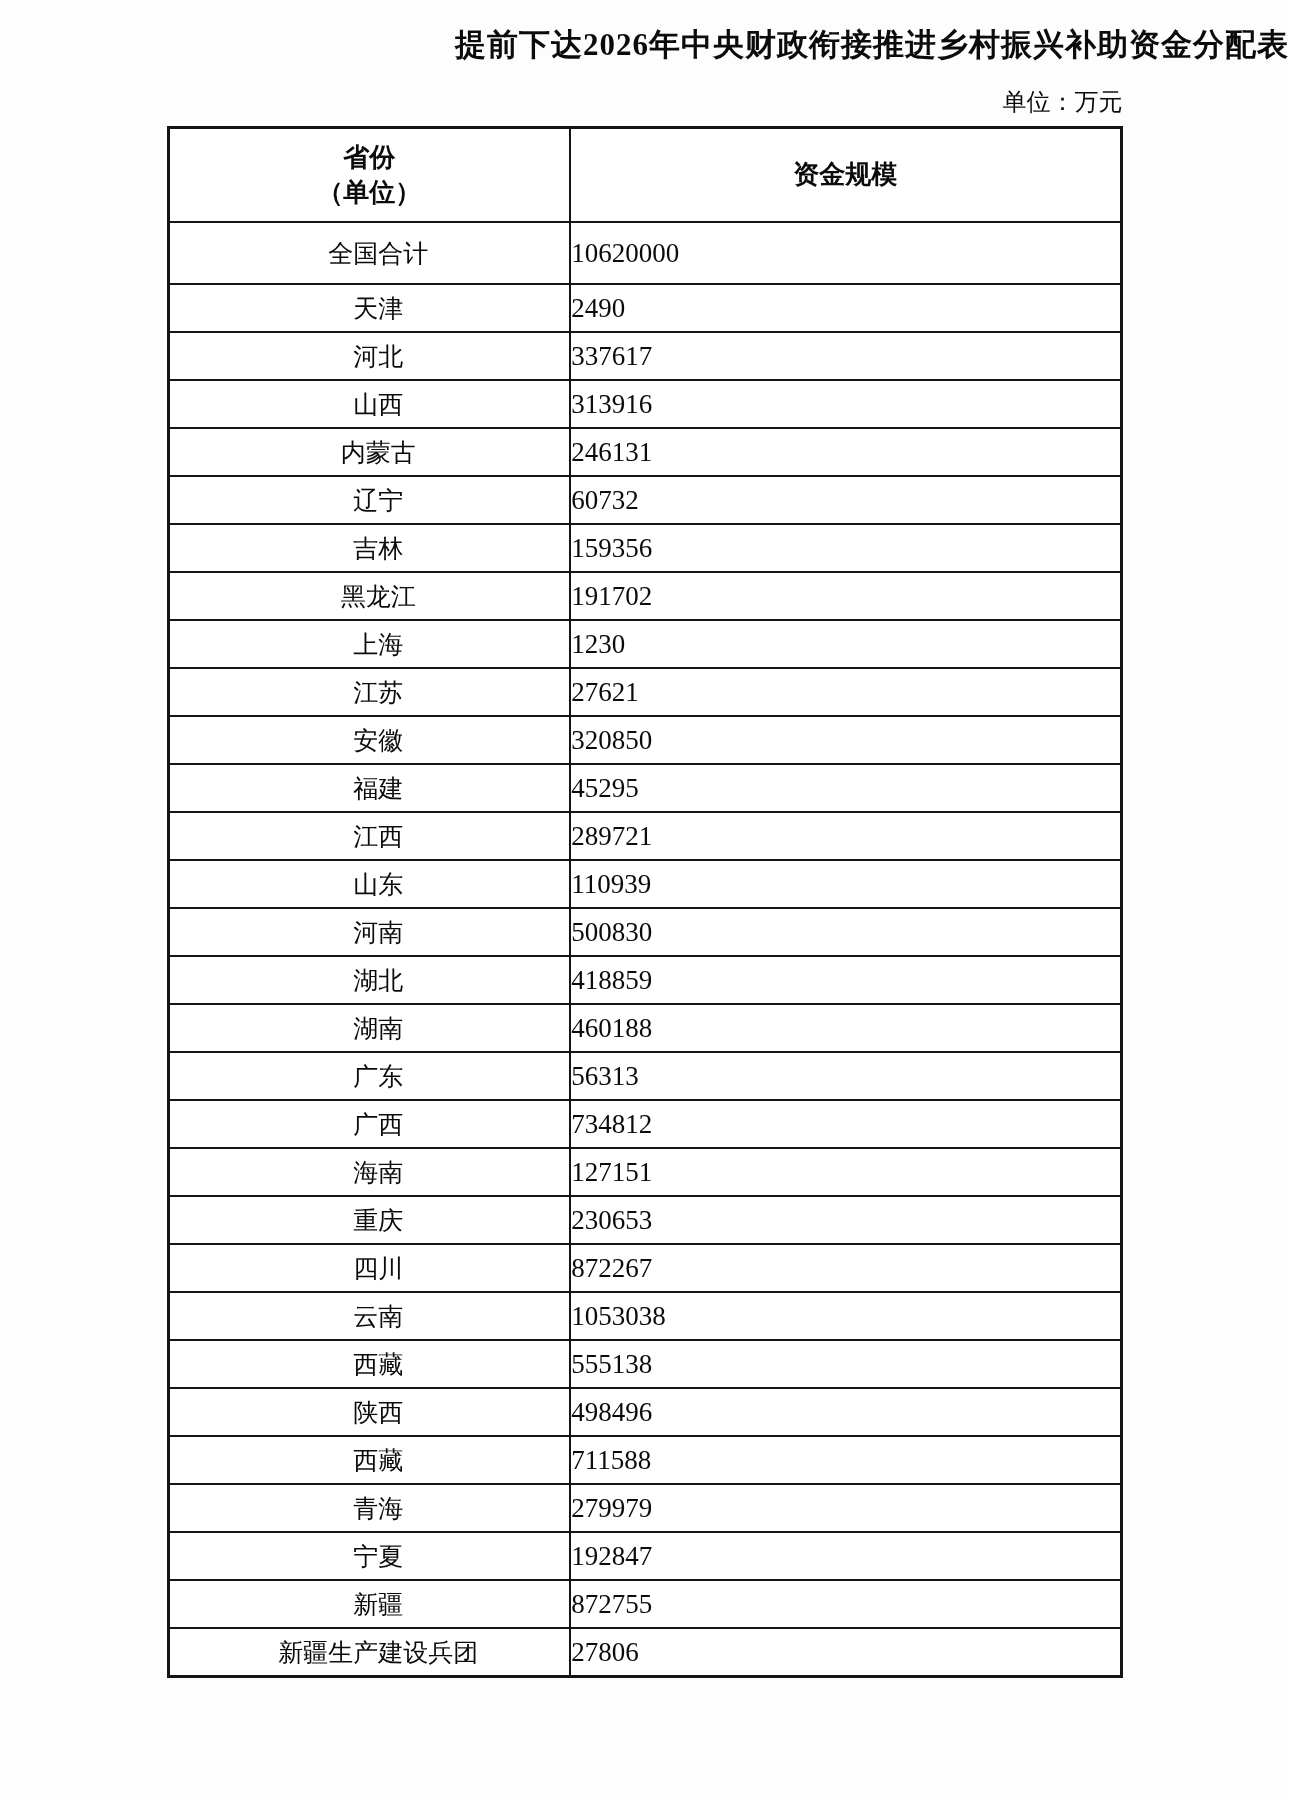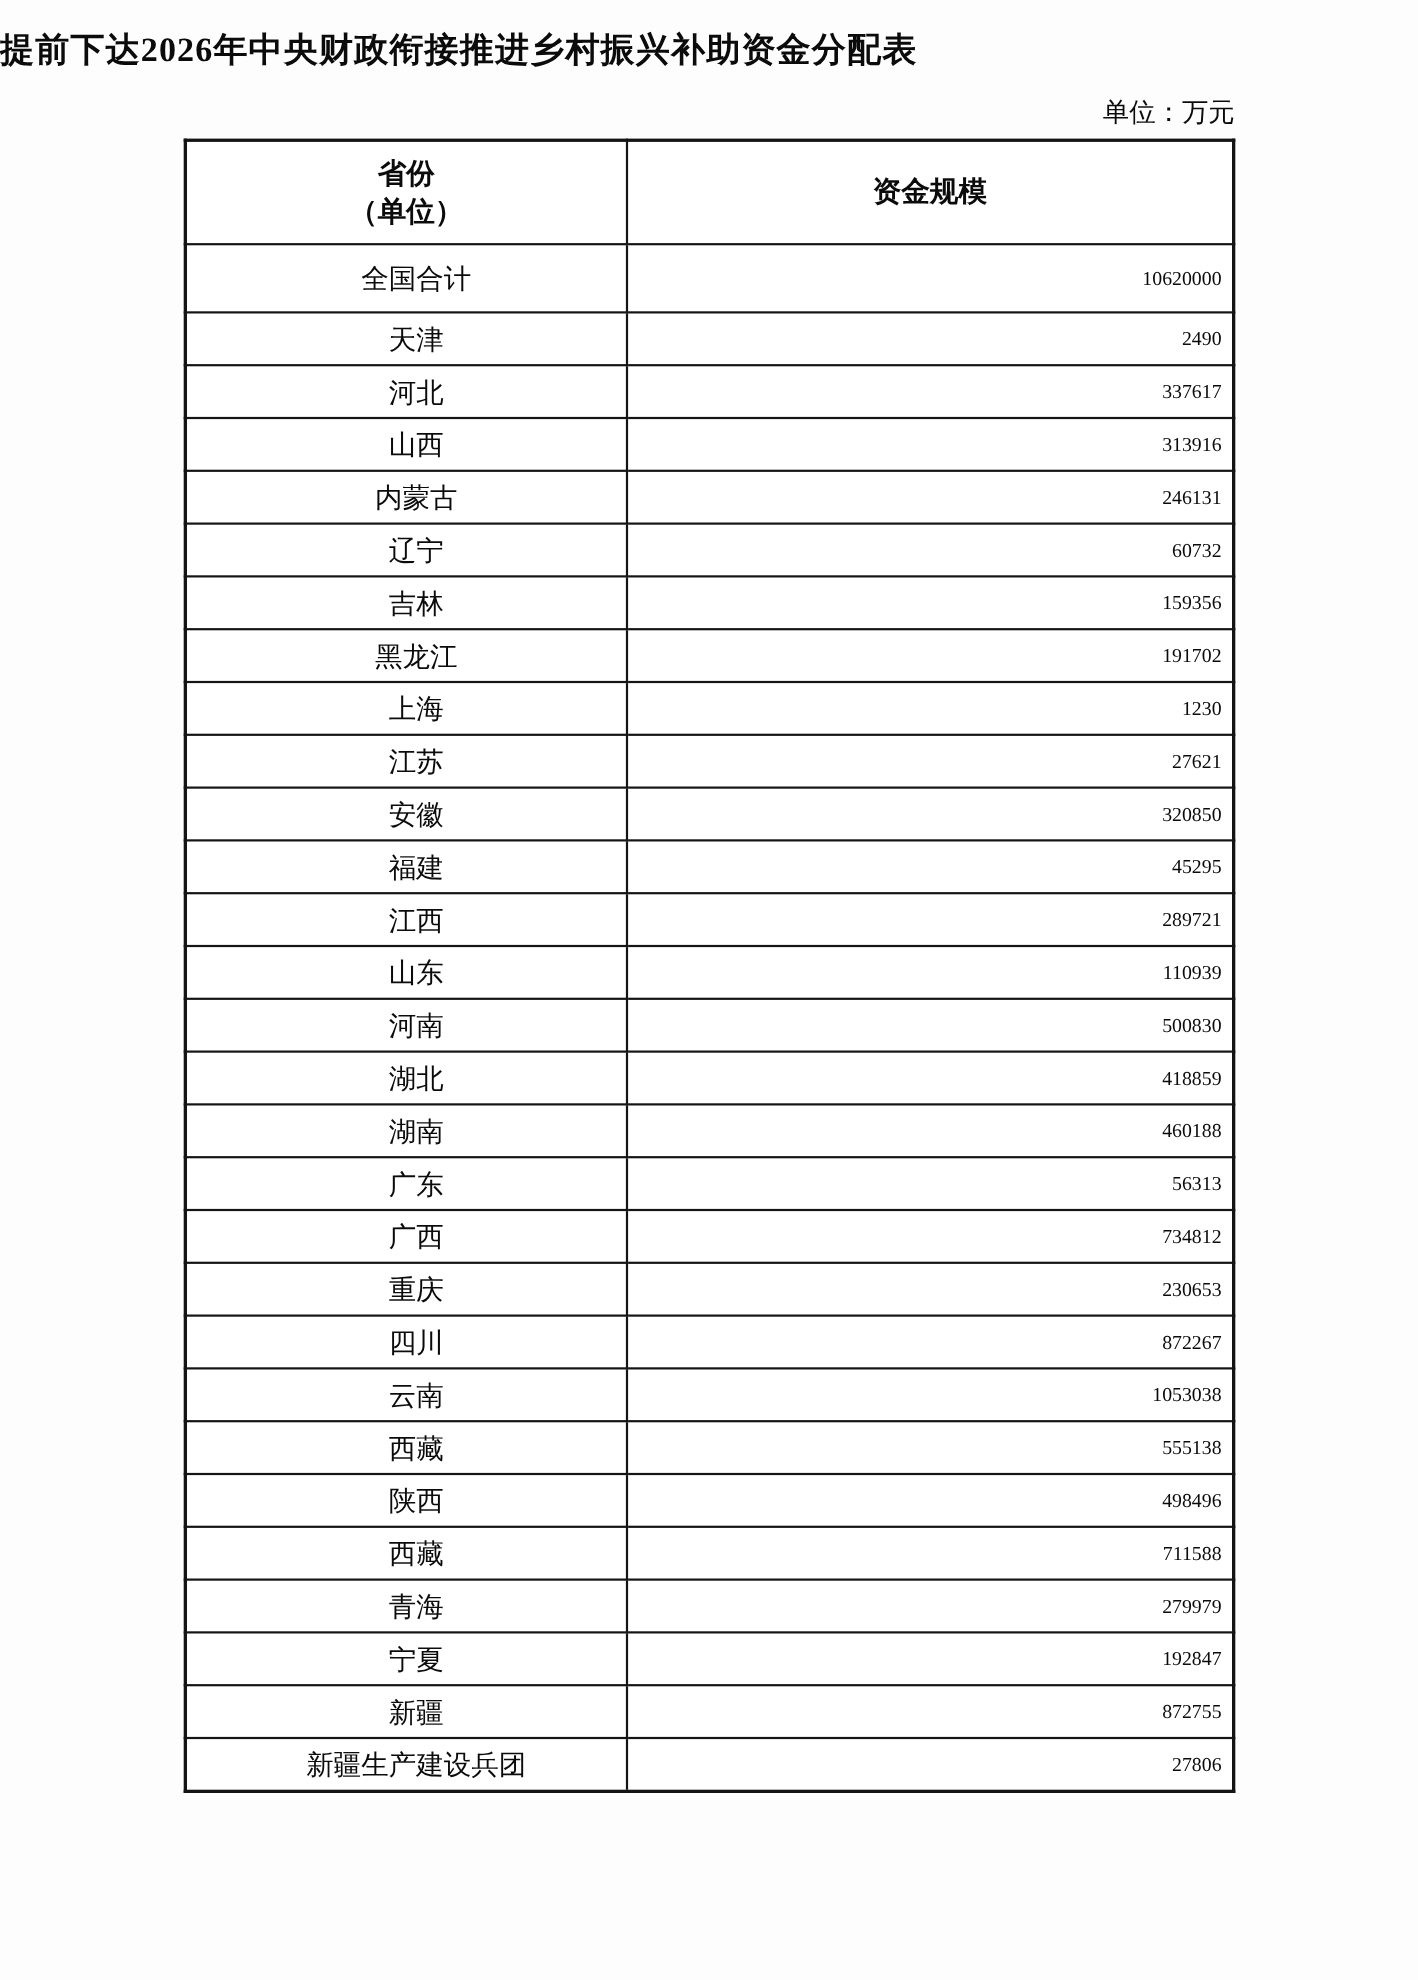--- a/index.html
+++ b/index.html
@@ -11,21 +11,21 @@
   body {
     width: 1289px;
     height: 1800px;
     font-family: "Liberation Serif", "DejaVu Serif", serif;
     position: relative;
     overflow: hidden;
   }
   .doc-title {
     padding-top: 24px;
     margin: 0;
-    text-align: left;
+    text-align: right;
     font-size: 31px;
     font-weight: 700;
     letter-spacing: 1px;
     font-family: "Liberation Serif", "DejaVu Serif", serif;
   }
   .unit-note {
     width: 956px;
     margin: 20px auto 8px auto;
     text-align: right;
     font-size: 24px;
@@ -55,22 +55,21 @@
     line-height: 1.35;
   }
   .alloc-table td.cell-province {
     height: 46px;
     text-align: center;
     font-size: 25px;
     padding-left: 18px;
   }
   .alloc-table td.cell-amount {
     height: 46px;
-    text-align: right;
-    font-size: 18px;
+    font-size: 27px;
     padding-right: 9px;
     font-family: "Liberation Serif", "DejaVu Serif", serif;
   }
   .alloc-table tr.total-row td.cell-province,
   .alloc-table tr.total-row td.cell-amount {
     height: 60px;
   }
 </style>
 </head>
 <body>
@@ -184,20 +183,24 @@
   <tr>
     <td class="cell-province">广东</td>
     <td class="cell-amount">56313</td>
   </tr>
 
   <tr>
     <td class="cell-province">广西</td>
     <td class="cell-amount">734812</td>
   </tr>
 
+  <tr>
+    <td class="cell-province">海南</td>
+    <td class="cell-amount">127151</td>
+  </tr>
 
   <tr>
     <td class="cell-province">重庆</td>
     <td class="cell-amount">230653</td>
   </tr>
 
   <tr>
     <td class="cell-province">四川</td>
     <td class="cell-amount">872267</td>
   </tr>

